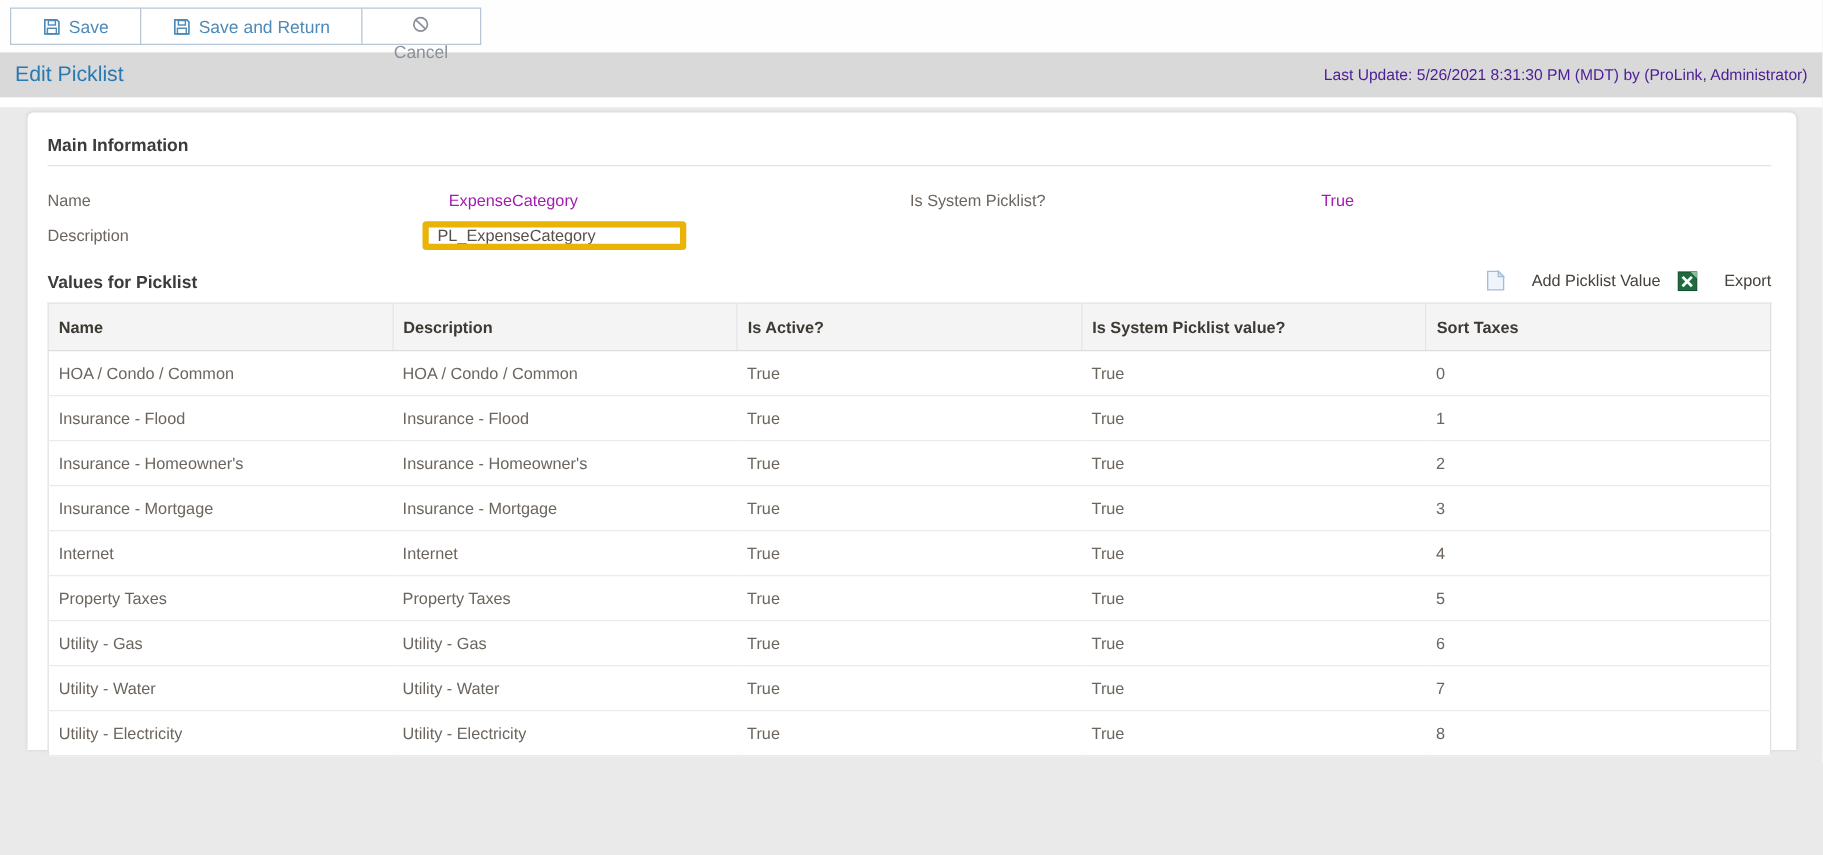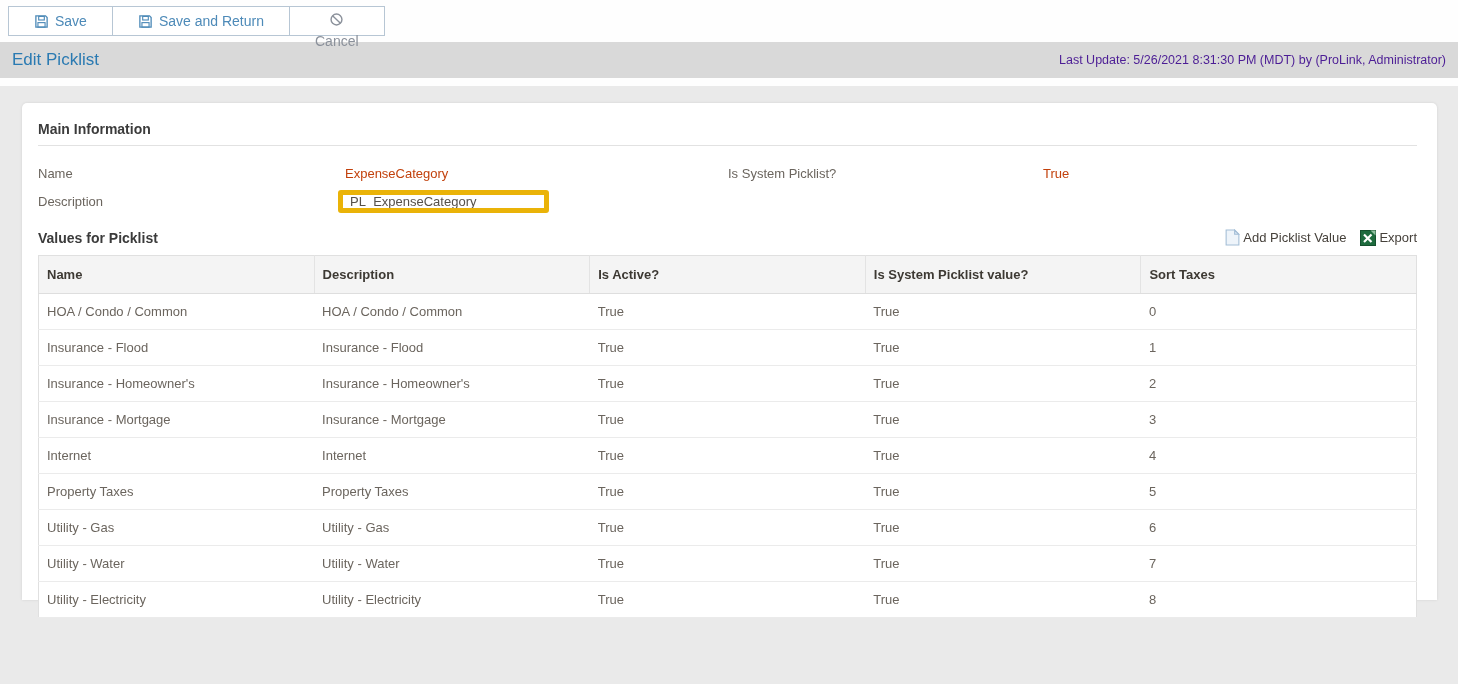--- a/index.html
+++ b/index.html
@@ -47,21 +47,21 @@
   }
   .page-title { color: #2a7ab2; font-size: 17px; }
   .last-update { color: #4c1d95; font-size: 12.5px; }
 
   .white-gap { background: #fefefe; height: 8px; }
 
   
   .content-bg {
     background: #eaeaea;
     height: 514px;
-    padding: 17px 21px 0 22px;
+    padding: 4px 21px 0 22px;
   }
   .card {
     background: #fff;
     border-radius: 5px 5px 0 0;
     height: 100%;
     padding: 18px 20px 0 16px;
     box-shadow: 0 0 3px rgba(0,0,0,0.10);
   }
 
   .section-title {
@@ -75,21 +75,21 @@
   
   .form-grid {
     display: grid;
     grid-template-columns: 307px 383px 315px 1fr;
     row-gap: 9px;
     margin-top: 20px;
     font-size: 13px;
     color: #6b655e;
     align-items: center;
   }
-  .form-value { color: #c2410c; }
+  .form-value { color: #a21caf; margin-left: 14px; }
   .text-input {
     width: 211px;
     height: 23px;
     border: 5px solid #eab308;
     border-radius: 3px;
     padding: 0 7px;
     font-size: 13px;
     color: #55504a;
     font-family: inherit;
     margin-left: -7px;
@@ -101,21 +101,21 @@
     display: flex;
     justify-content: space-between;
     align-items: flex-end;
     margin-top: 16px;
     margin-bottom: 9px;
   }
   .action-links { display: flex; align-items: center; gap: 14px; }
   .action-link {
     display: inline-flex;
     align-items: center;
-    gap: 3px;
+    gap: 21px;
     font-size: 13px;
     color: #46413b;
     cursor: pointer;
     background: none;
     border: none;
     font-family: inherit;
   }
 
   
   table.values-table {

